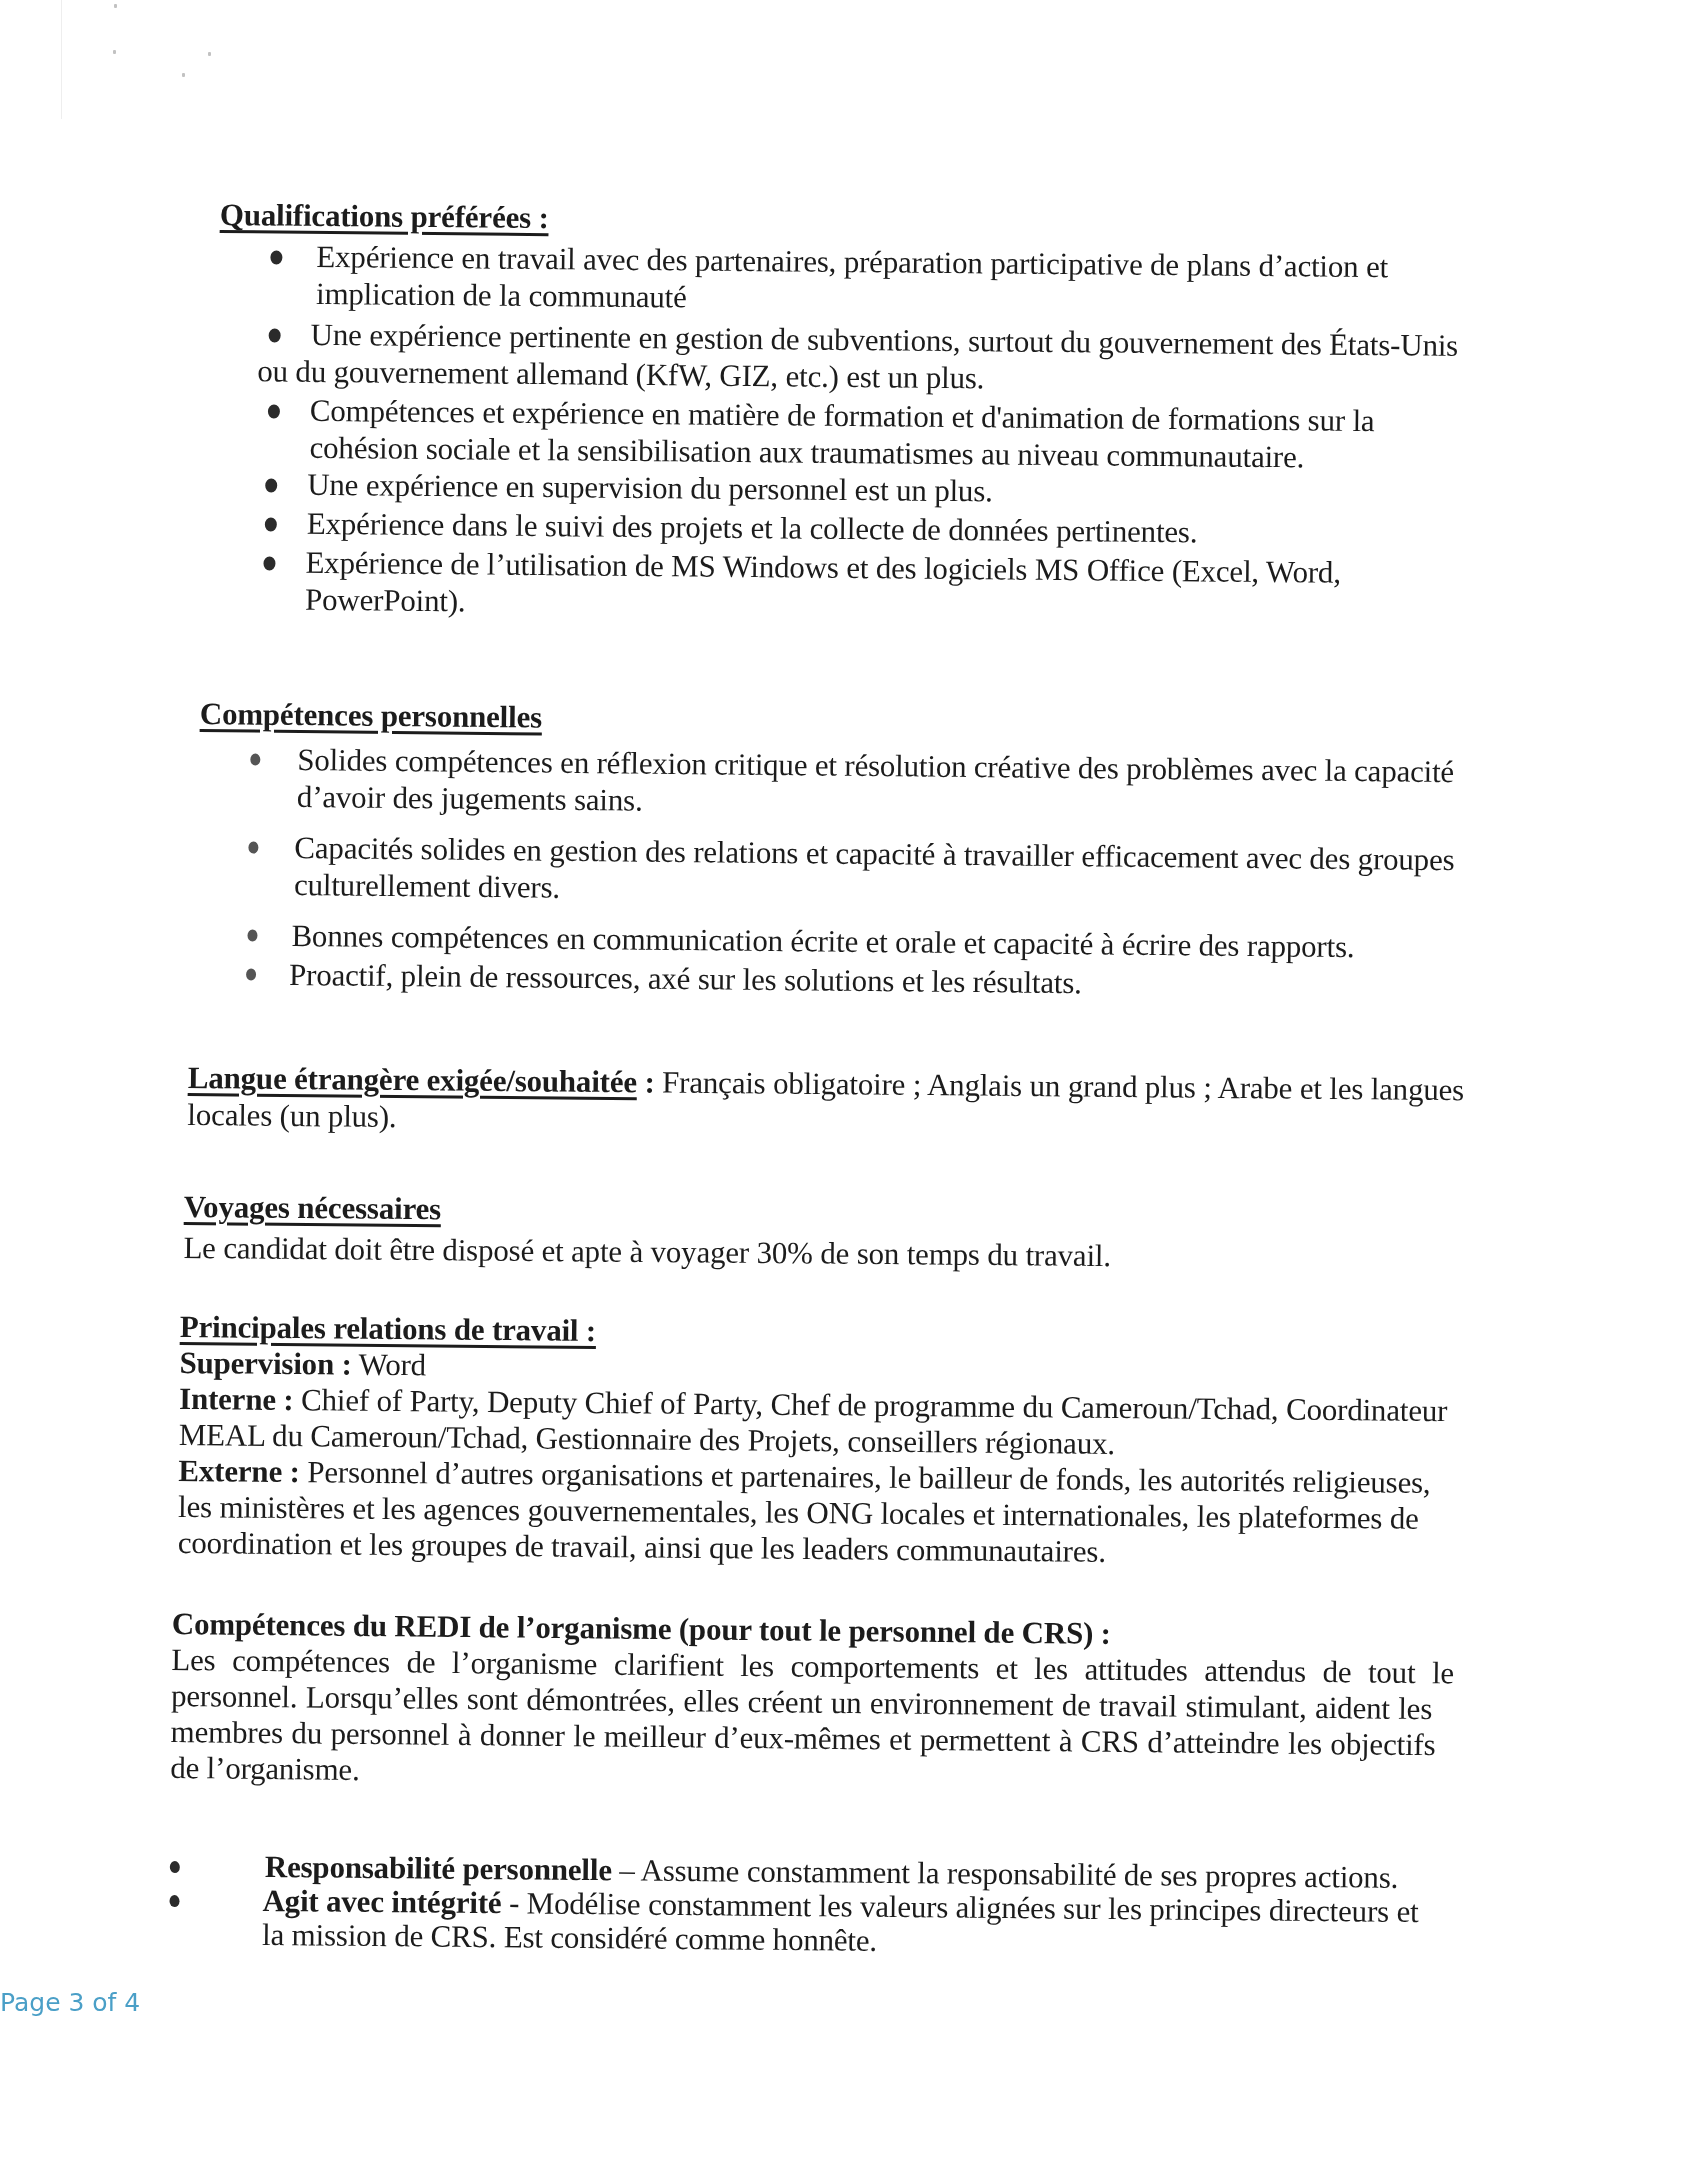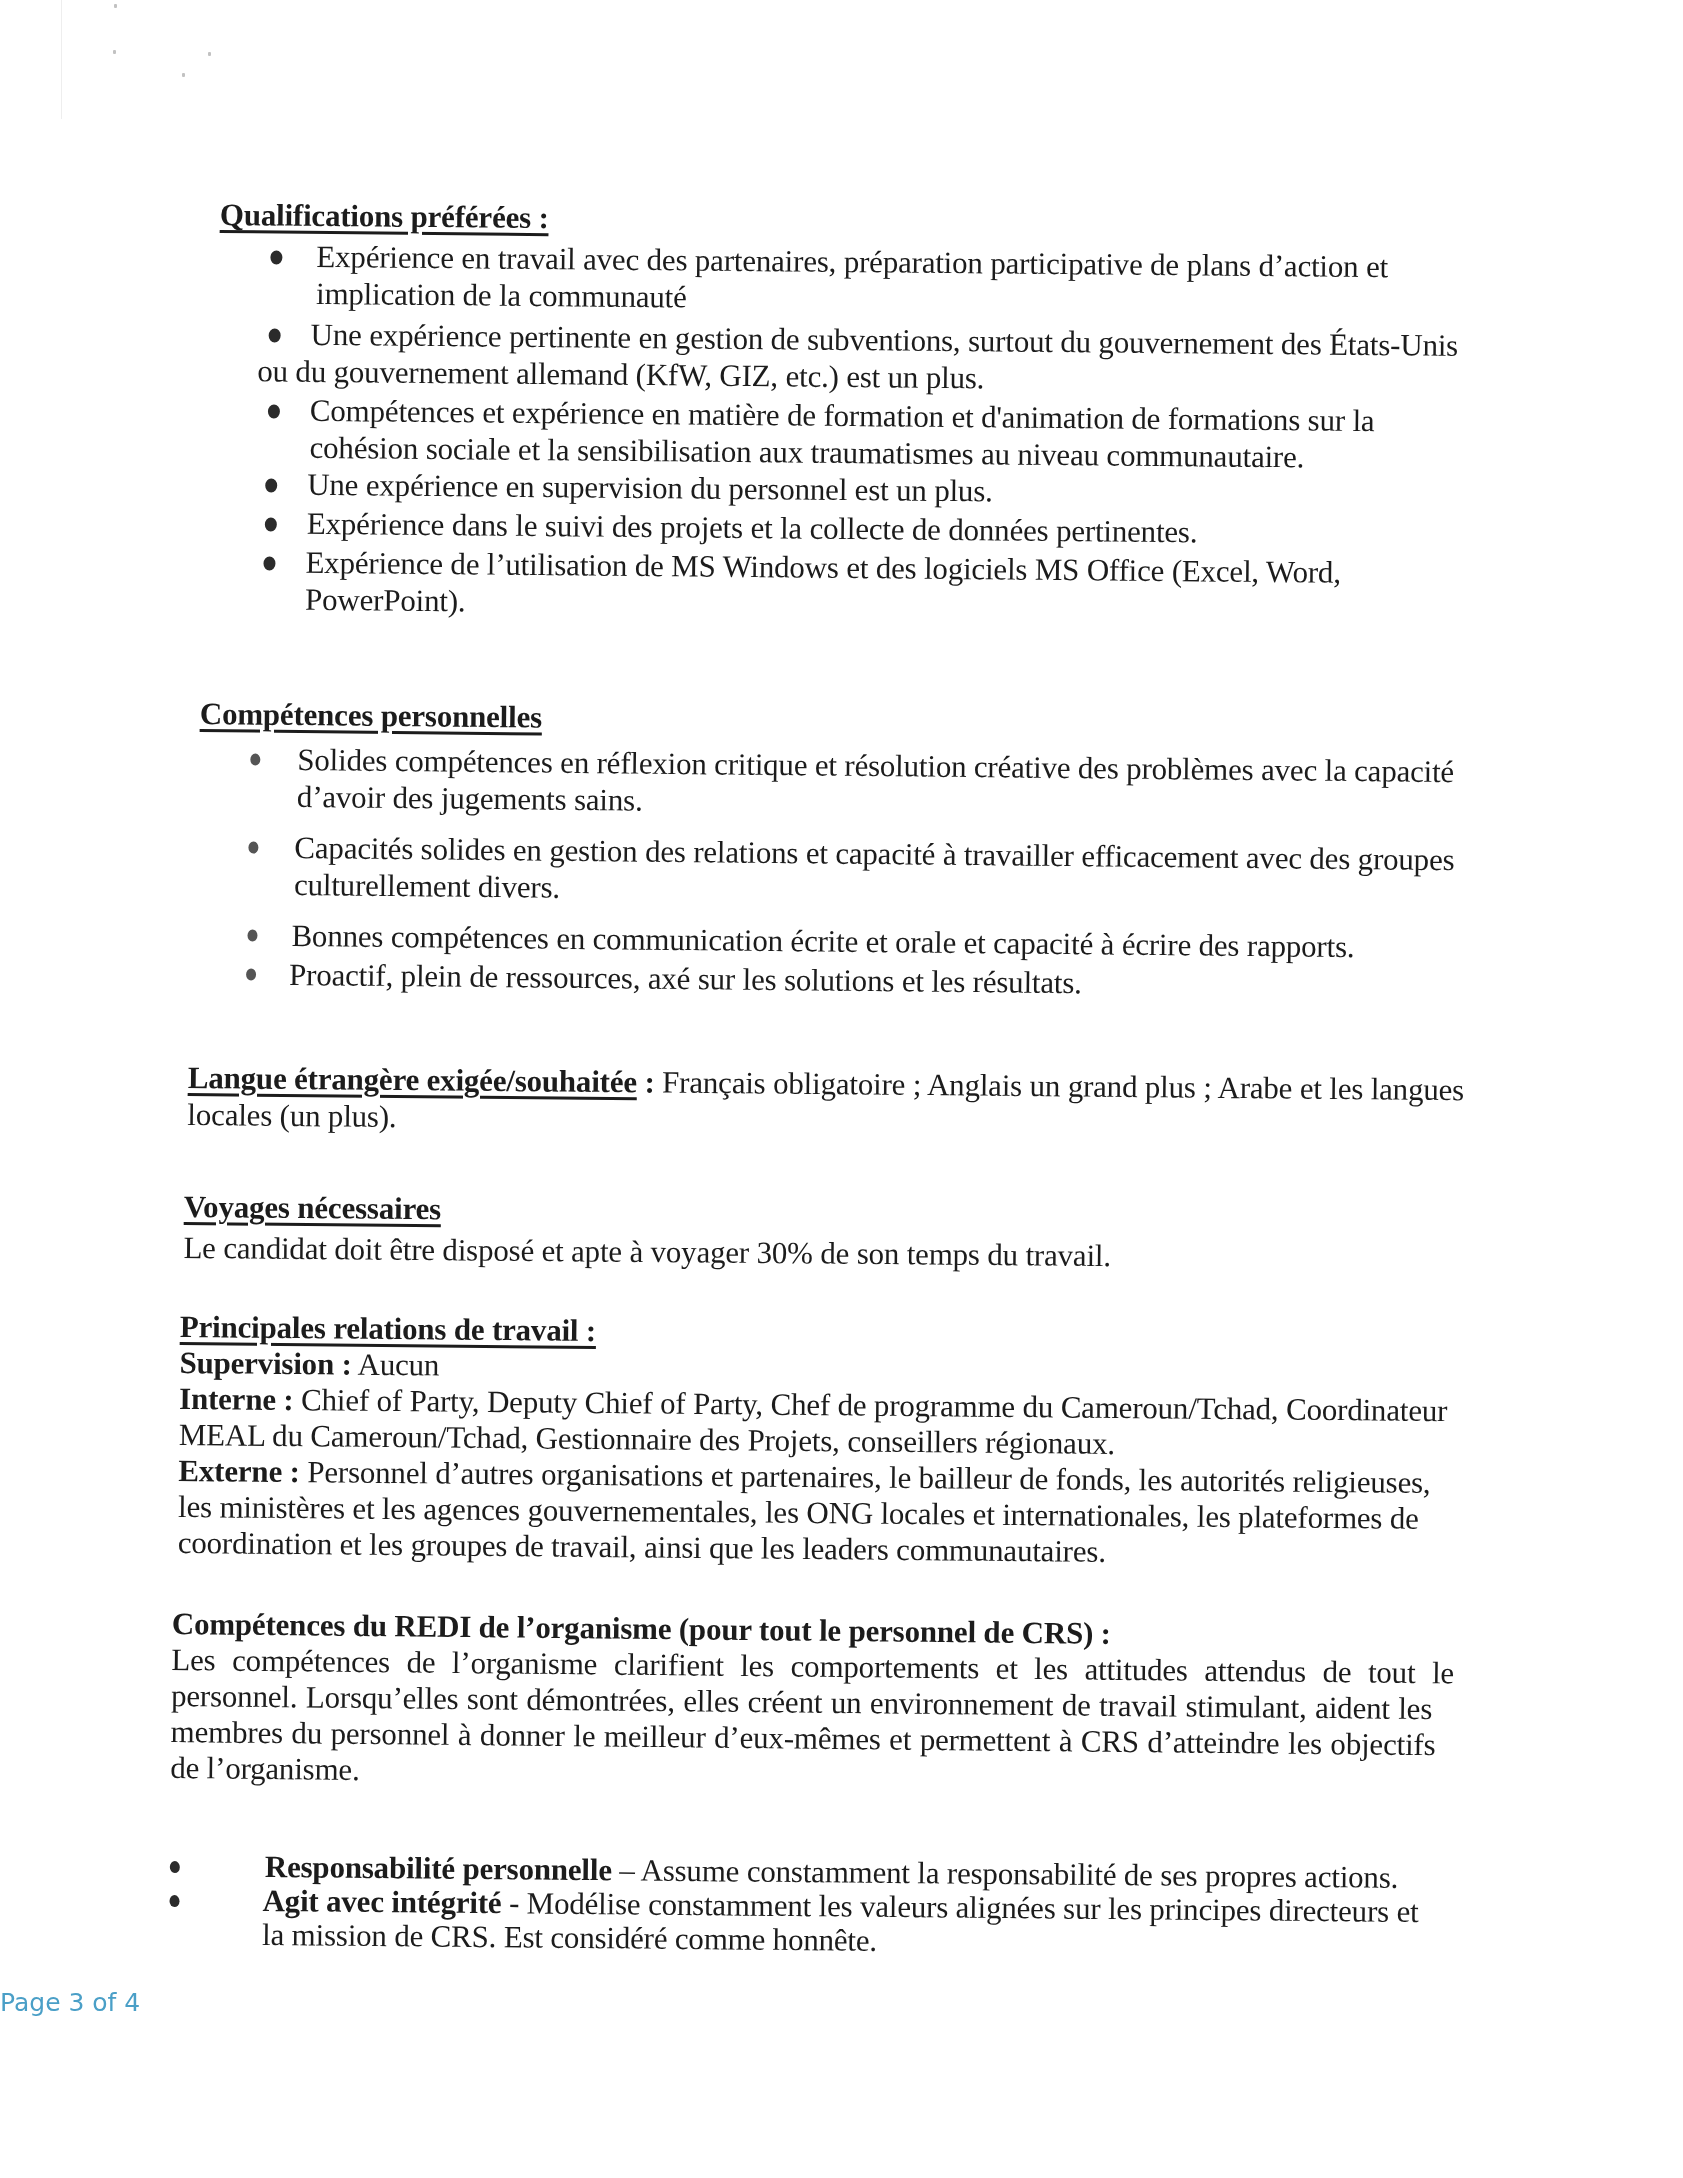--- a/index.html
+++ b/index.html
@@ -167,21 +167,21 @@
   </div>
 
   <div class="block" style="left:184px;top:1188px;transform:rotate(0.5deg);width:1416px;">
     <div class="heading">Voyages nécessaires</div>
     <span class="line" style="margin-top:4px;">Le candidat doit être disposé et apte à voyager 30% de son temps du travail.</span>
   </div>
 
   <div class="block" style="left:180px;top:1309px;transform:rotate(0.55deg);width:1426px;line-height:36px;">
     <div class="heading">Principales relations de travail :</div>
     <span class="line">
-      <span class="bold-label">Supervision :</span><span> Aucun</span>
+      <span class="bold-label">Supervision :</span><span> Word</span>
     </span>
     <span class="line">
       <span class="bold-label">Interne :</span><span> Chief of Party, Deputy Chief of Party, Chef de programme du Cameroun/Tchad, Coordinateur</span>
     </span>
     <span class="line">MEAL du Cameroun/Tchad, Gestionnaire des Projets, conseillers régionaux.</span>
     <span class="line">
       <span class="bold-label">Externe :</span><span> Personnel d’autres organisations et partenaires, le bailleur de fonds, les autorités religieuses,</span>
     </span>
     <span class="line">les ministères et les agences gouvernementales, les ONG locales et internationales, les plateformes de</span>
     <span class="line">coordination et les groupes de travail, ainsi que les leaders communautaires.</span>

